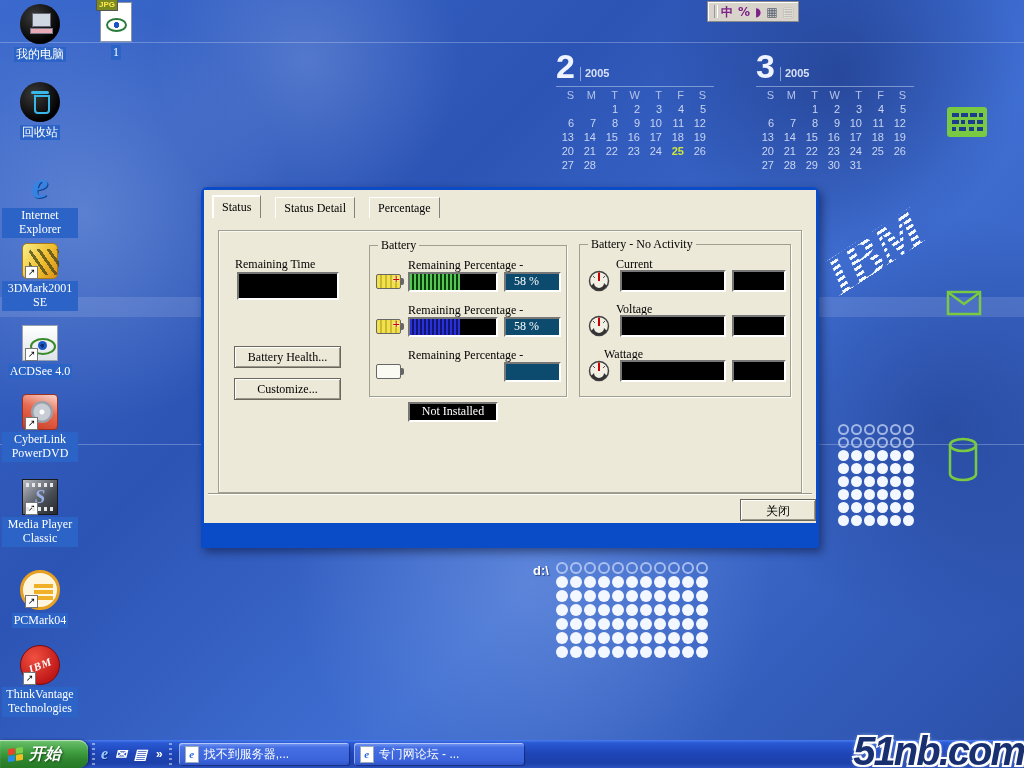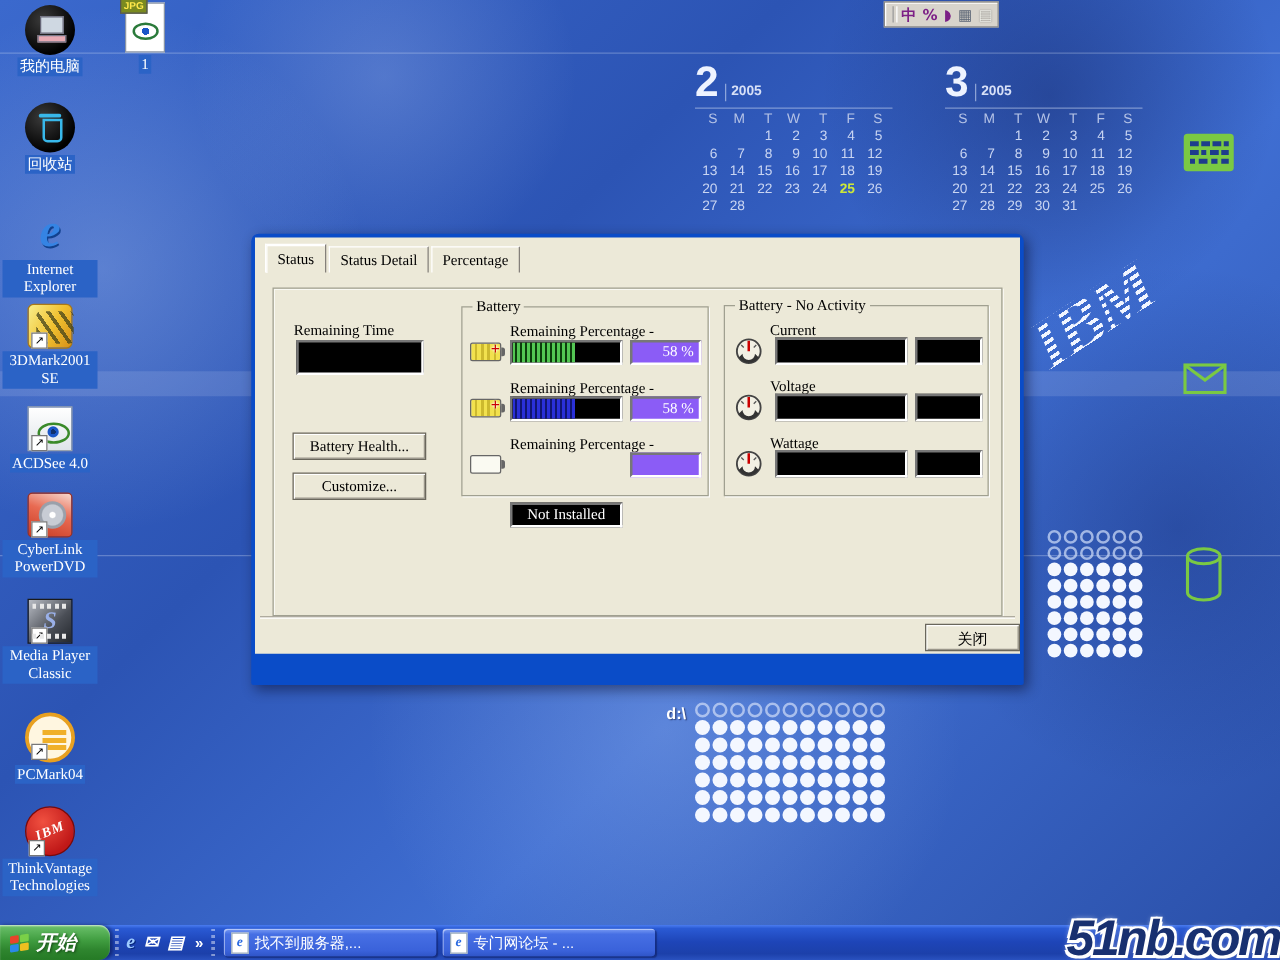--- a/index.html
+++ b/index.html
@@ -81,21 +81,21 @@
   .titlebar{display:flex;align-items:center;gap:5px;height:22px;padding:0 3px 0 5px;border-radius:5px 5px 0 0;
     background:linear-gradient(180deg,#5a96f2 0%,#3068e0 14%,#1050d8 45%,#0a46c0 86%,#1c56cc 100%);
     color:#fff;font:bold 13px "Liberation Serif",serif;text-shadow:1px 1px 1px #0a2a80;}
   .title-batt{position:relative;width:17px;height:11px;background:repeating-linear-gradient(90deg,#f2e14e 0 3px,#cdb92e 3px 5px);border:1px solid #555;border-radius:2px;}
   .title-batt::after{content:"";position:absolute;right:-3px;top:2px;width:2px;height:5px;background:#ddd;}
   .close-x{margin-left:auto;width:21px;height:19px;border-radius:3px;border:1px solid #fff;
     background:linear-gradient(180deg,#f0a088,#e06844 40%,#c03a18);box-shadow:inset 0 -2px 3px rgba(110,20,0,.6);
     color:#fff;font:bold 13px/17px "Liberation Sans",sans-serif;text-align:center;cursor:default;}
   .dialog-body{position:relative;height:333px;background:#ece9d8;overflow:hidden;font-family:"Liberation Serif",serif;}
   .tab-strip{position:absolute;left:8px;top:5px;display:flex;align-items:flex-end;}
-  .tab{padding:3px 8px 2px;margin-right:2px;font-size:12px;background:#ece9d8;
+  .tab{padding:3px 8px 2px;margin-right:14px;font-size:12px;background:#ece9d8;
     border:1px solid;border-color:#fff #84807a #84807a #fff;border-bottom:none;}
   .tab.active{padding:4px 9px 3px;position:relative;z-index:2;box-shadow:inset 1px 1px 0 #fff;}
   .panel{position:absolute;left:14px;top:40px;width:584px;height:263px;border:1px solid #a0a090;
     box-shadow:1px 1px 0 rgba(255,255,255,.85),inset 1px 1px 0 rgba(255,255,255,.7);box-sizing:border-box;}
   .lbl{position:absolute;font-size:12px;color:#000;white-space:nowrap;}
   .display{position:absolute;background:#000;border:2px solid;border-color:#777 #fff #fff #777;box-sizing:border-box;}
   .btn{position:absolute;background:#ece9d8;border:1px solid #6a675c;box-shadow:inset 1px 1px 0 #fff,inset -1px -1px 0 #9a968a;
     font:12px "Liberation Serif",serif;text-align:center;box-sizing:border-box;padding-top:3px;cursor:default;}
   .group{position:absolute;border:1px solid #a0a090;box-shadow:1px 1px 0 rgba(255,255,255,.85);box-sizing:border-box;}
   .group-title{position:absolute;top:-8px;left:8px;background:#ece9d8;padding:0 3px;font-size:12px;}
@@ -103,22 +103,22 @@
   .bat-icon{position:absolute;left:6px;width:25px;height:15px;background:repeating-linear-gradient(90deg,#f2e14e 0 3px,#cdb92e 3px 5px);
     border:1px solid #666;border-radius:2px;box-sizing:border-box;}
   .bat-icon::after{content:"";position:absolute;right:-4px;top:3px;width:3px;height:7px;background:#666;border-radius:0 2px 2px 0;}
   .bat-icon .plus{position:absolute;right:0px;top:-4px;color:#c00;font:bold 13px "Liberation Serif",serif;text-shadow:0 0 2px #fff,0 0 2px #fff;}
   .bat-icon.empty{background:#fafaf2;}
   .bar-box{position:absolute;left:38px;width:90px;height:20px;background:#000;border:2px solid;border-color:#777 #fff #fff #777;box-sizing:border-box;overflow:hidden;}
   .bar-fill{height:100%;}
   .bar-fill.green{background:repeating-linear-gradient(90deg,#53c653 0 2px,#0c3c0c 2px 4px);}
   .bar-fill.blue{background:repeating-linear-gradient(90deg,#2a30d8 0 2px,#101670 2px 4px);}
   .bar-box.ni{color:#fff;font:12px/15px "Liberation Serif",serif;text-align:center;margin-top:40px;}
-  .val-box{position:absolute;left:134px;width:57px;height:20px;background:#8b5cf6;border:2px solid;border-color:#777 #fff #fff #777;
-    box-sizing:border-box;color:#fff;font:12px/15px "Liberation Serif",serif;text-align:right;padding-right:4px;}
+  .val-box{position:absolute;left:134px;width:57px;height:20px;background:#0c4a6e;border:2px solid;border-color:#777 #fff #fff #777;
+    box-sizing:border-box;color:#fff;font:12px/15px "Liberation Serif",serif;text-align:right;padding-right:20px;}
   .gauge{position:absolute;left:8px;width:22px;height:22px;}
   .note{position:absolute;left:20px;top:182px;width:560px;font-size:12px;color:#000;}
   .btm-sep{position:absolute;left:4px;right:4px;top:303px;border-top:1px solid #9a968a;border-bottom:1px solid #fff;}
   
   .taskbar{position:absolute;left:0;bottom:0;width:1024px;height:28px;z-index:50;display:flex;align-items:center;
     background:linear-gradient(180deg,#4a7cf0 0%,#2a5ad4 10%,#1e45b8 48%,#1c40aa 82%,#2a52c0 100%);}
   .start-button{flex:0 0 auto;display:flex;align-items:center;gap:6px;width:88px;height:28px;padding-left:8px;box-sizing:border-box;
     background:linear-gradient(180deg,#6cc26c 0%,#3f9c3f 45%,#2f862f 70%,#257a25 100%);
     border-radius:0 9px 9px 0;box-shadow:inset 0 1px 1px rgba(255,255,255,.6),2px 0 3px rgba(0,0,40,.4);
     color:#fff;font:italic bold 16px "Liberation Serif",serif;text-shadow:1px 1px 2px #174a17;cursor:default;}
@@ -516,21 +516,21 @@
               <div class="bat-label" style="left: 36px; top: 57px;">Voltage</div>
               <div class="gauge" style="top: 70px;"><svg width="22" height="22" viewBox="0 0 22 22">
                   <circle cx="11" cy="11" r="9.5" fill="#f2f0e4" stroke="#444" stroke-width="1.5"></circle>
                   <path d="M3 16 A9.5 9.5 0 0 0 19 16 L16 13 A5 5 0 0 1 6 13 Z" fill="#333"></path>
                   <line x1="5" y1="6" x2="7" y2="8" stroke="#555"></line>
                   <line x1="17" y1="6" x2="15" y2="8" stroke="#555"></line>
                   <line x1="11" y1="11" x2="11" y2="2.5" stroke="#c00" stroke-width="2"></line>
                 </svg></div>
               <div class="display" style="left: 40px; width: 106px; height: 22px; top: 70px;"></div>
               <div class="display" style="left: 152px; width: 54px; height: 22px; top: 70px;"></div>
-              <div class="bat-label" style="left: 36px; top: 102px;">Wattage</div>
+              <div class="bat-label" style="left: 24px; top: 102px;">Wattage</div>
               <div class="gauge" style="top: 115px;"><svg width="22" height="22" viewBox="0 0 22 22">
                   <circle cx="11" cy="11" r="9.5" fill="#f2f0e4" stroke="#444" stroke-width="1.5"></circle>
                   <path d="M3 16 A9.5 9.5 0 0 0 19 16 L16 13 A5 5 0 0 1 6 13 Z" fill="#333"></path>
                   <line x1="5" y1="6" x2="7" y2="8" stroke="#555"></line>
                   <line x1="17" y1="6" x2="15" y2="8" stroke="#555"></line>
                   <line x1="11" y1="11" x2="11" y2="2.5" stroke="#c00" stroke-width="2"></line>
                 </svg></div>
               <div class="display" style="left: 40px; width: 106px; height: 22px; top: 115px;"></div>
               <div class="display" style="left: 152px; width: 54px; height: 22px; top: 115px;"></div>
             </div>

